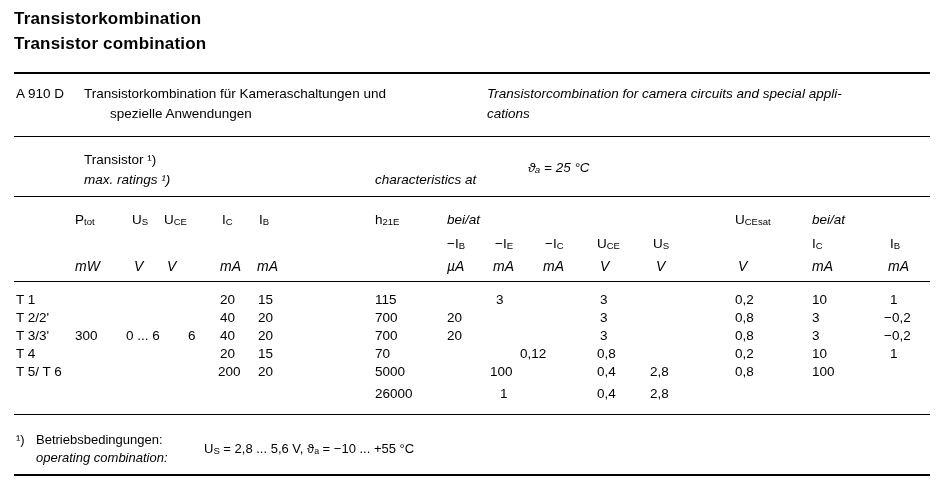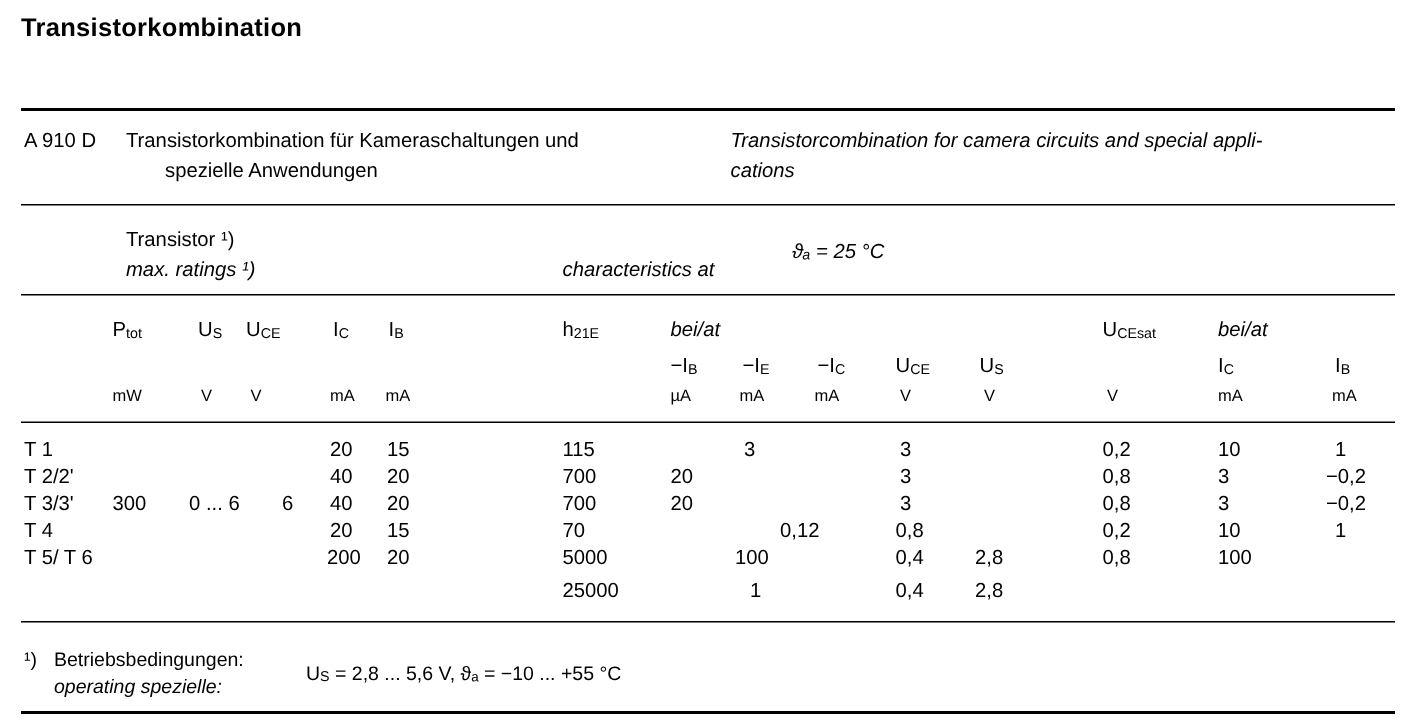--- a/index.html
+++ b/index.html
@@ -46,35 +46,36 @@
 
   .cell {
     position: absolute;
     font-size: 13.5px;
     white-space: nowrap;
   }
   .cell.italic { font-style: italic; }
 
   .sub { font-size: 9.5px; vertical-align: -1px; }
 
-  .unit-row { font-size: 11px; }
+  .unit-row { font-size: 14px; font-style: italic; }
 
   .footnote {
     position: absolute;
     font-size: 13px;
     white-space: nowrap;
   }
 </style>
 </head>
 <body>
 
 <div class="page">
 
   <div class="title-block">
     <div class="title-line">Transistorkombination</div>
+    <div class="title-line">Transistor combination</div>
   </div>
 
   <div class="rule thick" style="top:72px;"></div>
 
   <div class="cell" style="left:16px; top:86px;">A 910 D</div>
   <div class="cell" style="left:84px; top:86px;">Transistorkombination  für  Kameraschaltungen  und</div>
   <div class="cell" style="left:110px; top:106px;">spezielle Anwendungen</div>
   <div class="cell italic" style="left:487px; top:86px;">Transistorcombination for camera circuits and special appli-</div>
   <div class="cell italic" style="left:487px; top:106px;">cations</div>
 
@@ -189,32 +190,32 @@
   <div class="cell" style="left:543px; top:364px;"></div>
   <div class="cell" style="left:597px; top:364px;">0,4</div>
   <div class="cell" style="left:650px; top:364px;">2,8</div>
   <div class="cell" style="left:735px; top:364px;">0,8</div>
   <div class="cell" style="left:812px; top:364px;">100</div>
   <div class="cell" style="left:890px; top:364px;"></div>
 
   <div class="cell" style="left:16px; top:386px;"></div>
   <div class="cell" style="left:220px; top:386px;"></div>
   <div class="cell" style="left:258px; top:386px;"></div>
-  <div class="cell" style="left:375px; top:386px;">25000</div>
+  <div class="cell" style="left:375px; top:386px;">26000</div>
   <div class="cell" style="left:447px; top:386px;"></div>
   <div class="cell" style="left:500px; top:386px;">1</div>
   <div class="cell" style="left:543px; top:386px;"></div>
   <div class="cell" style="left:597px; top:386px;">0,4</div>
   <div class="cell" style="left:650px; top:386px;">2,8</div>
   <div class="cell" style="left:735px; top:386px;"></div>
   <div class="cell" style="left:812px; top:386px;"></div>
   <div class="cell" style="left:890px; top:386px;"></div>
 
   <div class="rule thin" style="top:414px;"></div>
 
   <div class="footnote" style="left:16px; top:432px;">¹)</div>
   <div class="footnote" style="left:36px; top:432px;">Betriebsbedingungen:</div>
-  <div class="footnote" style="left:36px; top:450px;"><span class="it">operating spezielle:</span></div>
+  <div class="footnote" style="left:36px; top:450px;"><span class="it">operating combination:</span></div>
   <div class="footnote" style="left:204px; top:441px;"><span>U</span><span class="sub">S</span><span> = 2,8 ... 5,6 V,  ϑₐ = −10 ...  +55 °C</span></div>
 
   <div class="rule thick" style="top:474px;"></div>
 
 </div>
 
 </body></html>

